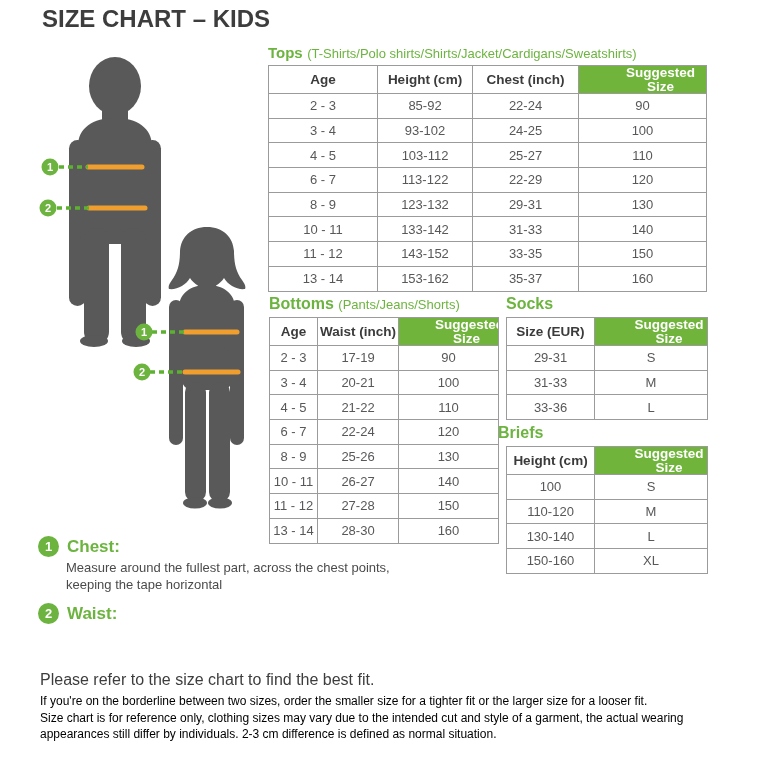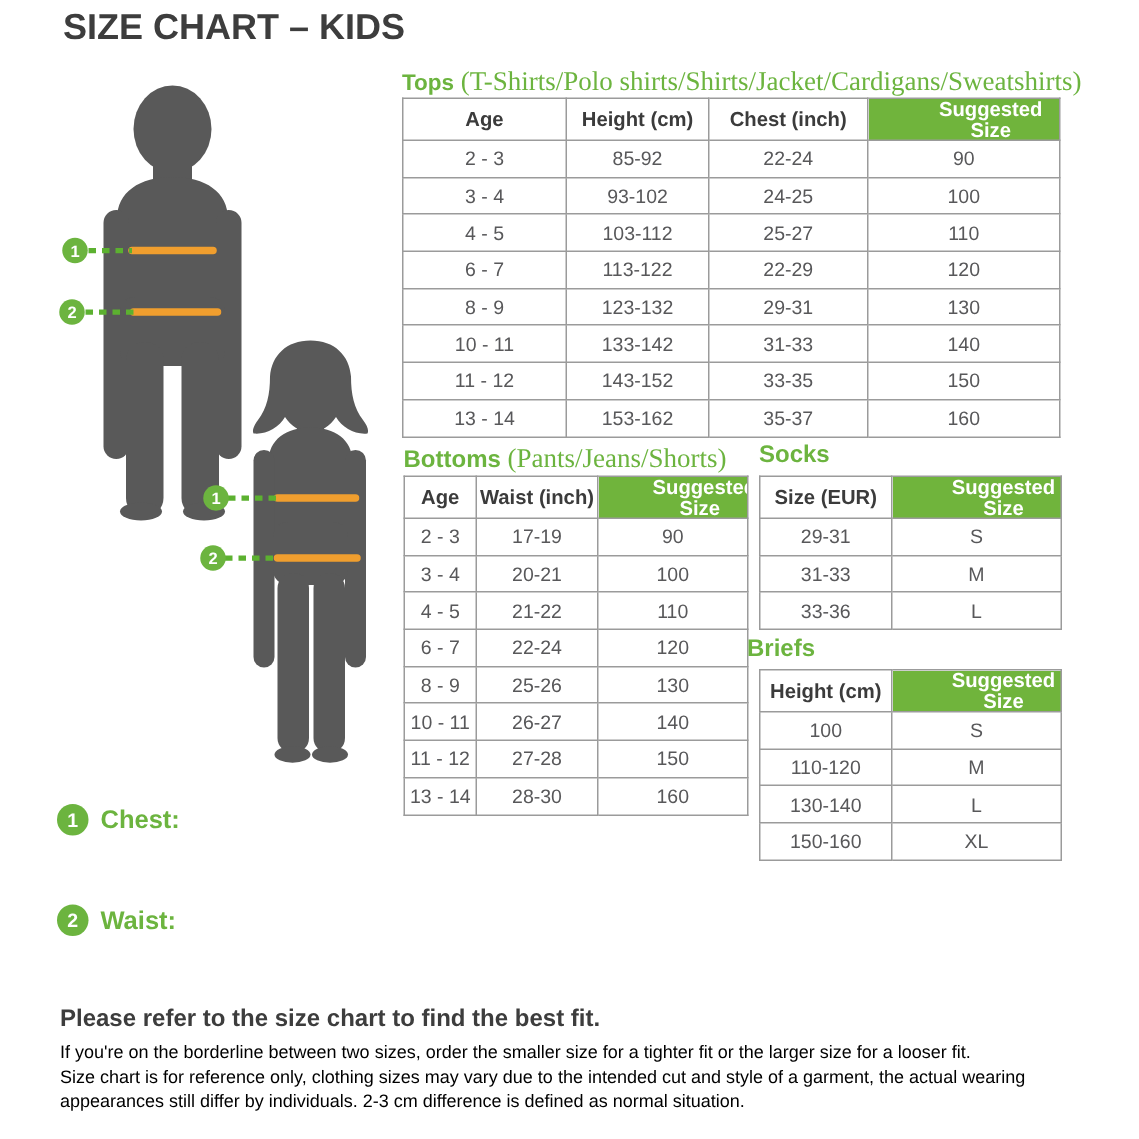--- a/index.html
+++ b/index.html
@@ -5,33 +5,33 @@
   html,body{margin:0;padding:0;}
   body{
     width:759px;height:759px;background:#ffffff;position:relative;
     font-family:"Liberation Sans",sans-serif;overflow:hidden;
   }
   .abs{position:absolute;}
   .page-title{font-size:24px;font-weight:bold;color:#3d3d3d;white-space:nowrap;}
   .sec-head{white-space:nowrap;color:#6cb43f;}
   .sec-head .h{font-weight:bold;font-size:16px;}
   .sec-head .h.sm{font-size:15px;}
-  .sec-head .note{font-size:18px;font-family:Liberation Serif, serif;}
+  .sec-head .note{font-size:13px;}
   table{border-collapse:collapse;table-layout:fixed;background:#fff;}
   th,td{border:1px solid #9b9b9b;text-align:center;padding:0;height:23.7px;line-height:1;overflow:hidden;}
   th{font-size:13.5px;color:#3b3b3b;font-weight:bold;}
   td{font-size:13px;color:#58585a;}
   th.green{background:#70b43c;color:#ffffff;padding-left:36px;}
   .legend-item{position:absolute;left:38px;}
   .legend-row{display:flex;align-items:center;}
   .legend-num{display:inline-flex;width:21px;height:21px;border-radius:50%;background:#6cb43f;
     color:#fff;font-weight:bold;font-size:13px;align-items:center;justify-content:center;flex:none;}
   .legend-label{color:#6cb43f;font-weight:bold;font-size:17px;margin-left:8px;}
   .legend-desc{margin-left:28px;margin-top:3px;font-size:13px;color:#4b4b4b;line-height:1.3;max-width:330px;}
-  .footer-head{font-size:16px;font-weight:bold;color:#3d3d3d;margin-bottom:4px;}
+  .footer-head{font-size:16px;font-weight:normal;color:#3d3d3d;margin-bottom:4px;}
   .footer-line{font-size:12px;color:#000000;line-height:1.38;}
 </style>
 </head>
 <body>
 
 <div class="abs page-title" style="left:42px;top:5px;">SIZE CHART – KIDS</div>
 
 <svg class="abs" style="left:30px;top:50px;" width="240" height="470" viewBox="0 0 240 470">
   <g fill="#595959">
     <ellipse cx="85" cy="36" rx="26" ry="29"></ellipse>
@@ -265,20 +265,21 @@
         <td>XL</td>
       </tr>
 </tbody>
   </table>
 
 <div class="legend-item" style="top:536px;">
   <div class="legend-row">
     <span class="legend-num">1</span>
     <span class="legend-label">Chest:</span>
   </div>
+  <div class="legend-desc">Measure around the fullest part, across the chest points, keeping the tape horizontal</div>
 </div>
 <div class="legend-item" style="top:603px;">
   <div class="legend-row">
     <span class="legend-num">2</span>
     <span class="legend-label">Waist:</span>
   </div>
 </div>
 
 <div class="abs" style="left:40px;top:671px;width:705px;">
   <div class="footer-head">Please refer to the size chart to find the best fit.</div>

